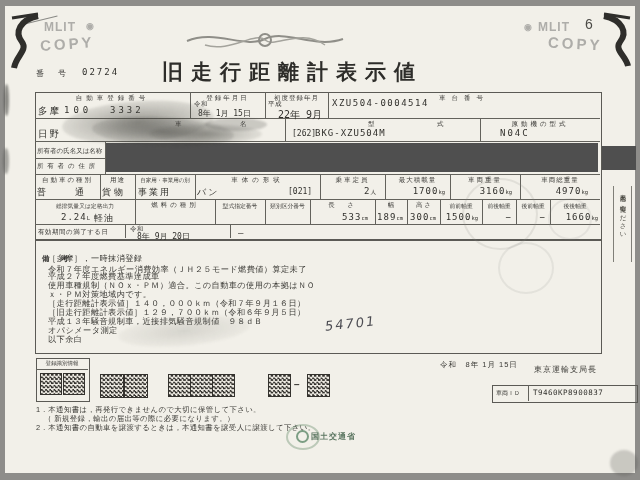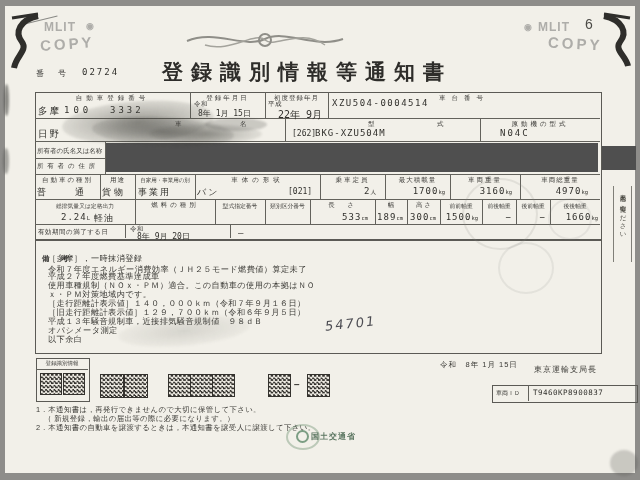--- a/index.html
+++ b/index.html
@@ -57,21 +57,21 @@
 <div class="abs wm" style="left:44px;top:20px;font-size:12px;letter-spacing:1px">MLIT</div>
 <div class="abs wm" style="left:86px;top:21px;font-size:9px">◉</div>
 <div class="abs wm" style="left:40px;top:35px;font-size:15px;letter-spacing:3px;transform:rotate(-4deg)">COPY</div>
 <div class="abs wm" style="left:524px;top:22px;font-size:9px">◉</div>
 <div class="abs wm" style="left:538px;top:20px;font-size:12px;letter-spacing:1px">MLIT</div>
 <div class="abs" style="left:585px;top:16px;font-size:14px;color:#4c4b47">6</div>
 <div class="abs wm" style="left:548px;top:35px;font-size:15px;letter-spacing:3px;transform:rotate(3deg)">COPY</div>
 
 <div class="abs" style="left:36px;top:68px;font-size:8px;letter-spacing:3px;color:#3a3936">番　号</div>
 <div class="abs val" style="left:82px;top:67px;letter-spacing:2px">02724</div>
-<div class="abs title" style="left:162px;top:58px">登録識別情報等通知書</div>
+<div class="abs title" style="left:162px;top:58px">旧走行距離計表示値</div>
 
 <div class="box" style="left:35px;top:92px;width:565px;height:146px"></div>
 <div class="hline" style="left:35px;top:118px;width:565px"></div>
 <div class="hline" style="left:35px;top:141px;width:565px"></div>
 <div class="hline" style="left:35px;top:158px;width:72px"></div>
 <div class="hline" style="left:35px;top:174px;width:565px"></div>
 <div class="hline" style="left:35px;top:199px;width:565px"></div>
 <div class="hline" style="left:35px;top:224px;width:565px"></div>
 <div class="vline" style="left:190px;top:92px;height:26px"></div>
 <div class="vline" style="left:265px;top:92px;height:26px"></div>

